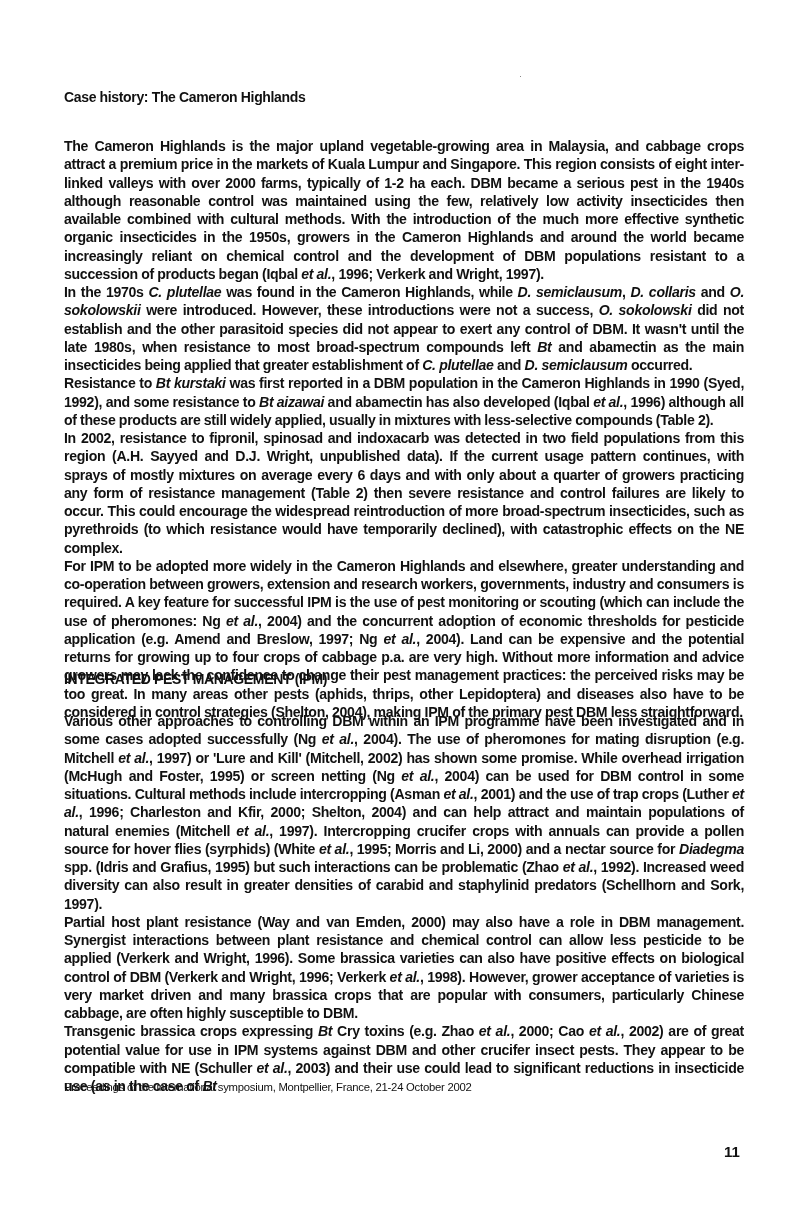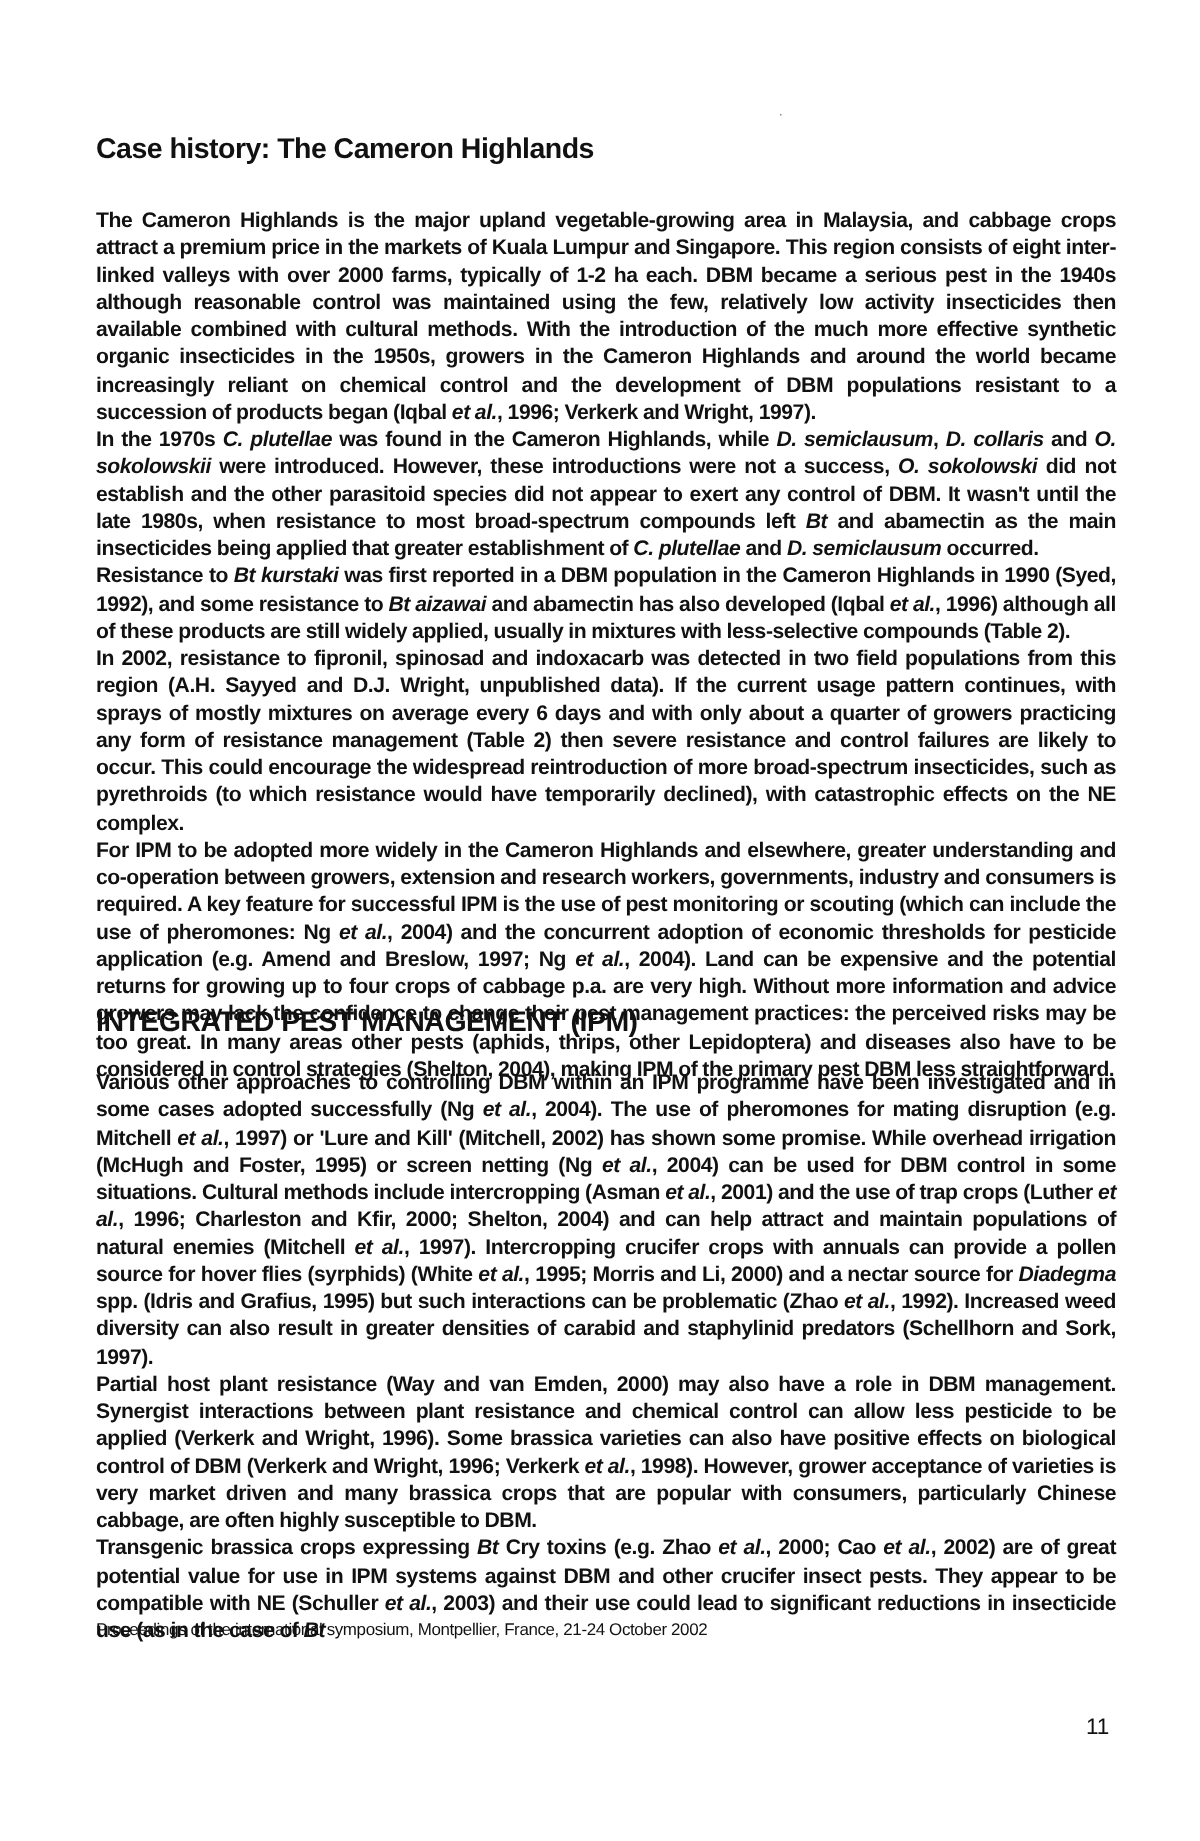--- a/index.html
+++ b/index.html
@@ -2,39 +2,39 @@
 <html><head>
 <meta charset="utf-8">
 <style>
   html, body { margin: 0; padding: 0; background: #ffffff; }
   body {
     width: 800px; height: 1227px; position: relative; overflow: hidden;
     font-family: "Liberation Sans", sans-serif; color: #111111;
   }
   .page { position: absolute; left: 64px; top: 0; width: 680px; }
   .heading {
-    position: absolute; left: 0; font-weight: bold; font-size: 19px;
+    position: absolute; left: 0; font-weight: bold; font-size: 14px;
     letter-spacing: -0.35px; white-space: nowrap;
   }
   #h1 { top: 89px; }
   #h2 { top: 671px; }
   .body-text {
     position: absolute; left: 0; width: 680px;
     font-size: 14.1px; line-height: 18.25px; text-align: justify;
     letter-spacing: -0.3px; word-spacing: -0.2px;
   }
   .body-text p { margin: 0; text-align: justify; font-weight: bold; }
   #sec1 { top: 137px; }
   #sec2 { top: 712px; }
   .footer {
     position: absolute; top: 1081px; left: 64px; font-size: 11.3px;
     letter-spacing: -0.25px; white-space: nowrap;
   }
   .pagenum {
-    position: absolute; top: 1143px; left: 724px; font-size: 15px;
+    position: absolute; top: 1143px; left: 724px; font-size: 15px; font-weight: bold;
   }
   .dot { position: absolute; top: 76px; left: 520px; width: 1px; height: 1px; background: #888; }
   i { font-style: italic; }
 </style>
 </head>
 <body>
 
 <div class="dot"></div>
 
 <div class="page">

